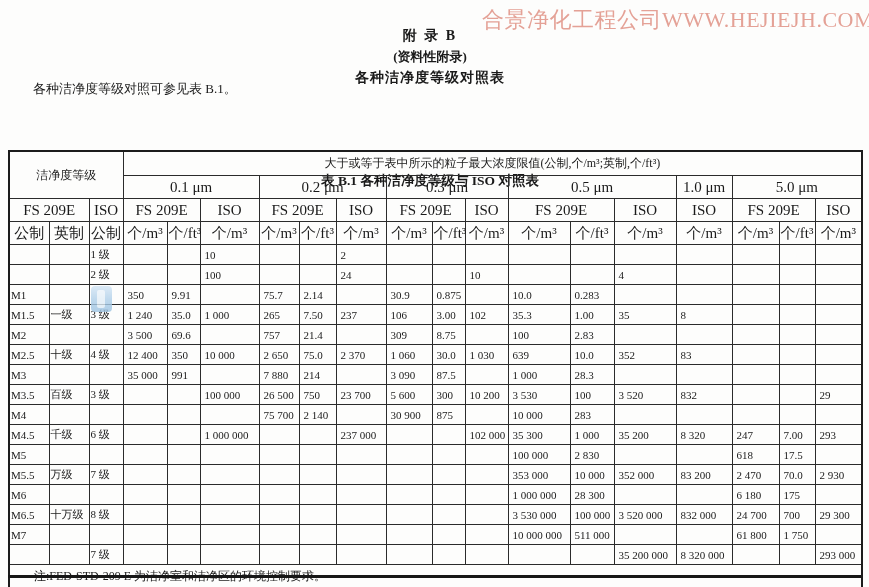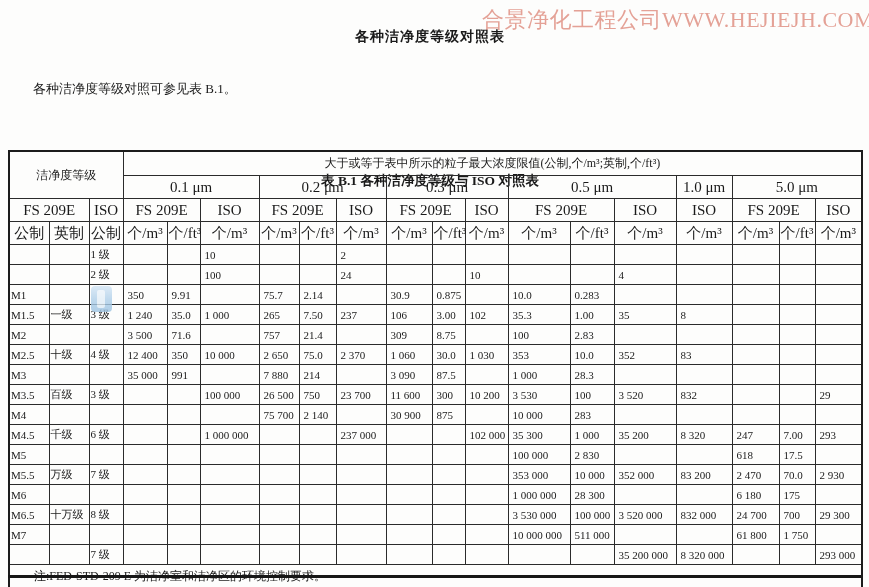--- a/index.html
+++ b/index.html
@@ -52,20 +52,22 @@
     content:"";position:absolute;left:6px;top:4px;width:8px;height:18px;
     background:rgba(255,255,255,.65);border-radius:2px;
   }
 </style>
 </head>
 <body>
 
 <div class="watermark" style="color: rgb(224, 146, 133);">合景净化工程公司WWW.HEJIEJH.COM</div>
 
 <div class="appendix-head">
+  <div class="l1">附  录  B</div>
+  <div class="l2">(资料性附录)</div>
   <div class="l3">各种洁净度等级对照表</div>
 </div>
 
 <p class="intro">各种洁净度等级对照可参见表 B.1。</p>
 
 <div class="table-caption">表 B.1  各种洁净度等级与 ISO 对照表</div>
 
 <table class="b1">
   <colgroup>
       <col style="width: 40px;">
@@ -221,21 +223,21 @@
         <td>8</td>
         <td></td>
         <td></td>
         <td></td>
       </tr>
       <tr>
         <td class="cls">M2</td>
         <td class="cls"></td>
         <td class="cls"></td>
         <td>3 500</td>
-        <td>71.6</td>
+        <td>69.6</td>
         <td></td>
         <td>757</td>
         <td>21.4</td>
         <td></td>
         <td>309</td>
         <td>8.75</td>
         <td></td>
         <td>100</td>
         <td>2.83</td>
         <td></td>
@@ -250,21 +252,21 @@
         <td class="cls">4 级</td>
         <td>12 400</td>
         <td>350</td>
         <td>10 000</td>
         <td>2 650</td>
         <td>75.0</td>
         <td>2 370</td>
         <td>1 060</td>
         <td>30.0</td>
         <td>1 030</td>
-        <td>353</td>
+        <td>639</td>
         <td>10.0</td>
         <td>352</td>
         <td>83</td>
         <td></td>
         <td></td>
         <td></td>
       </tr>
       <tr>
         <td class="cls">M3</td>
         <td class="cls"></td>
@@ -289,21 +291,21 @@
       <tr>
         <td class="cls">M3.5</td>
         <td class="cls">百级</td>
         <td class="cls">3 级</td>
         <td></td>
         <td></td>
         <td>100 000</td>
         <td>26 500</td>
         <td>750</td>
         <td>23 700</td>
-        <td>11 600</td>
+        <td>5 600</td>
         <td>300</td>
         <td>10 200</td>
         <td>3 530</td>
         <td>100</td>
         <td>3 520</td>
         <td>832</td>
         <td></td>
         <td></td>
         <td>29</td>
       </tr>

